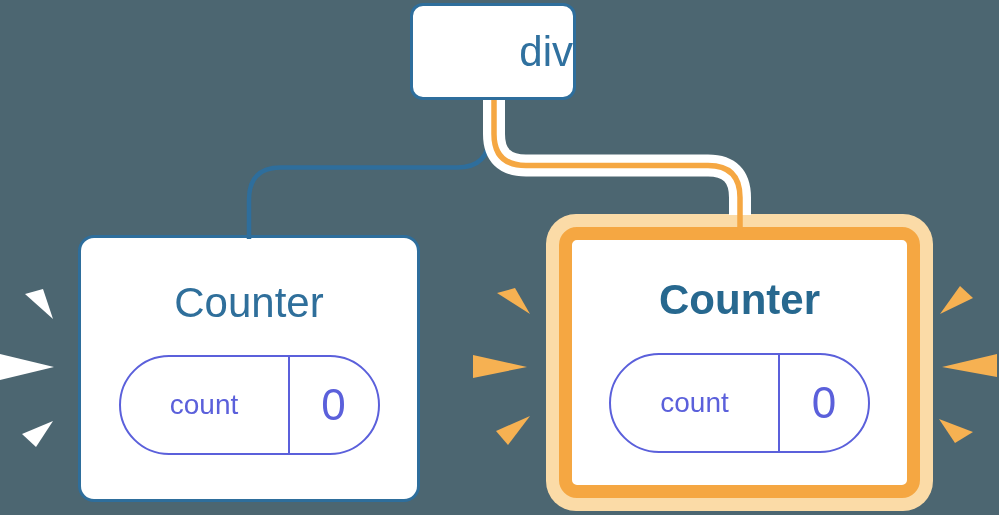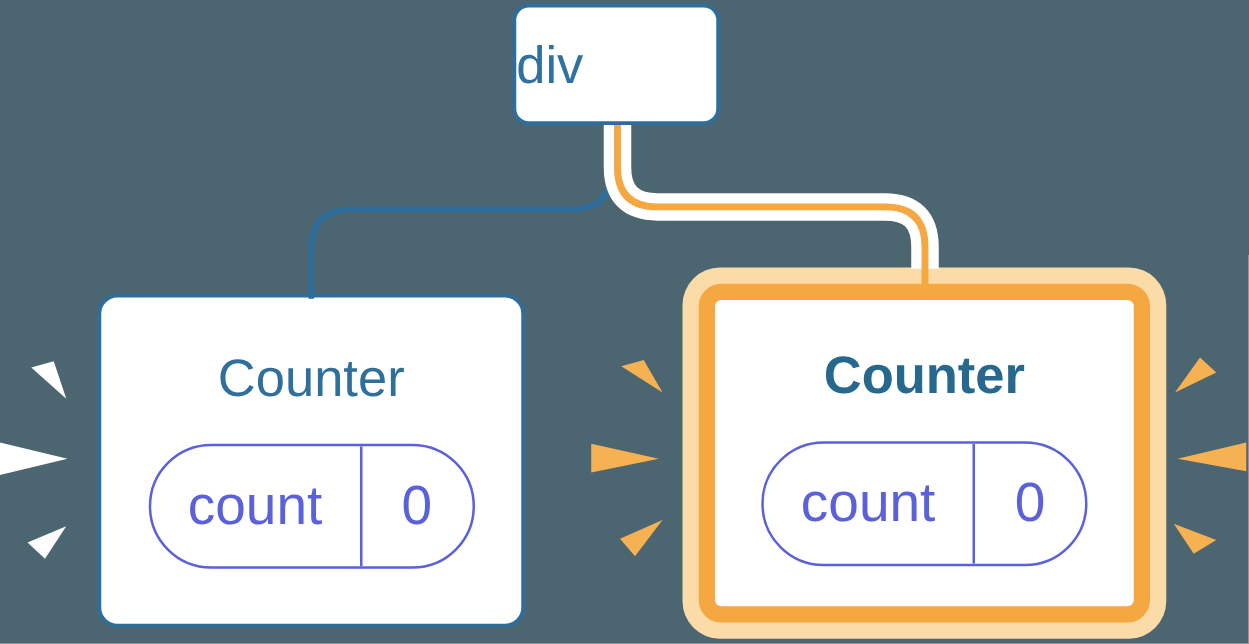--- a/index.html
+++ b/index.html
@@ -27,21 +27,21 @@
   }
 
   
   .node-root {
     position: absolute;
     left: 410px; top: 3px;
     width: 166px; height: 97px;
     background: var(--card-bg);
     border: 3.5px solid var(--line-blue);
     border-radius: 13px;
-    display: flex; align-items: center; justify-content: flex-start;
+    display: flex; align-items: center; justify-content: flex-end;
     z-index: 2;
   }
   .node-root-label {
     font-size: 42px;
     color: var(--text-blue);
   }
 
   
   .card-left {
     position: absolute;
@@ -91,21 +91,21 @@
     border-radius: 50px;
     background: var(--card-bg);
     display: flex; align-items: stretch;
     overflow: hidden;
     flex: none;
   }
   .pill-key {
     flex: 1;
     border-right: 2.5px solid var(--state-purple);
     display: flex; align-items: center; justify-content: center;
-    font-size: 44px;
+    font-size: 28px;
     color: var(--state-purple);
   }
   .pill-value {
     width: 88px;
     display: flex; align-items: center; justify-content: center;
     font-size: 44px;
     color: var(--state-purple);
   }
 
   

